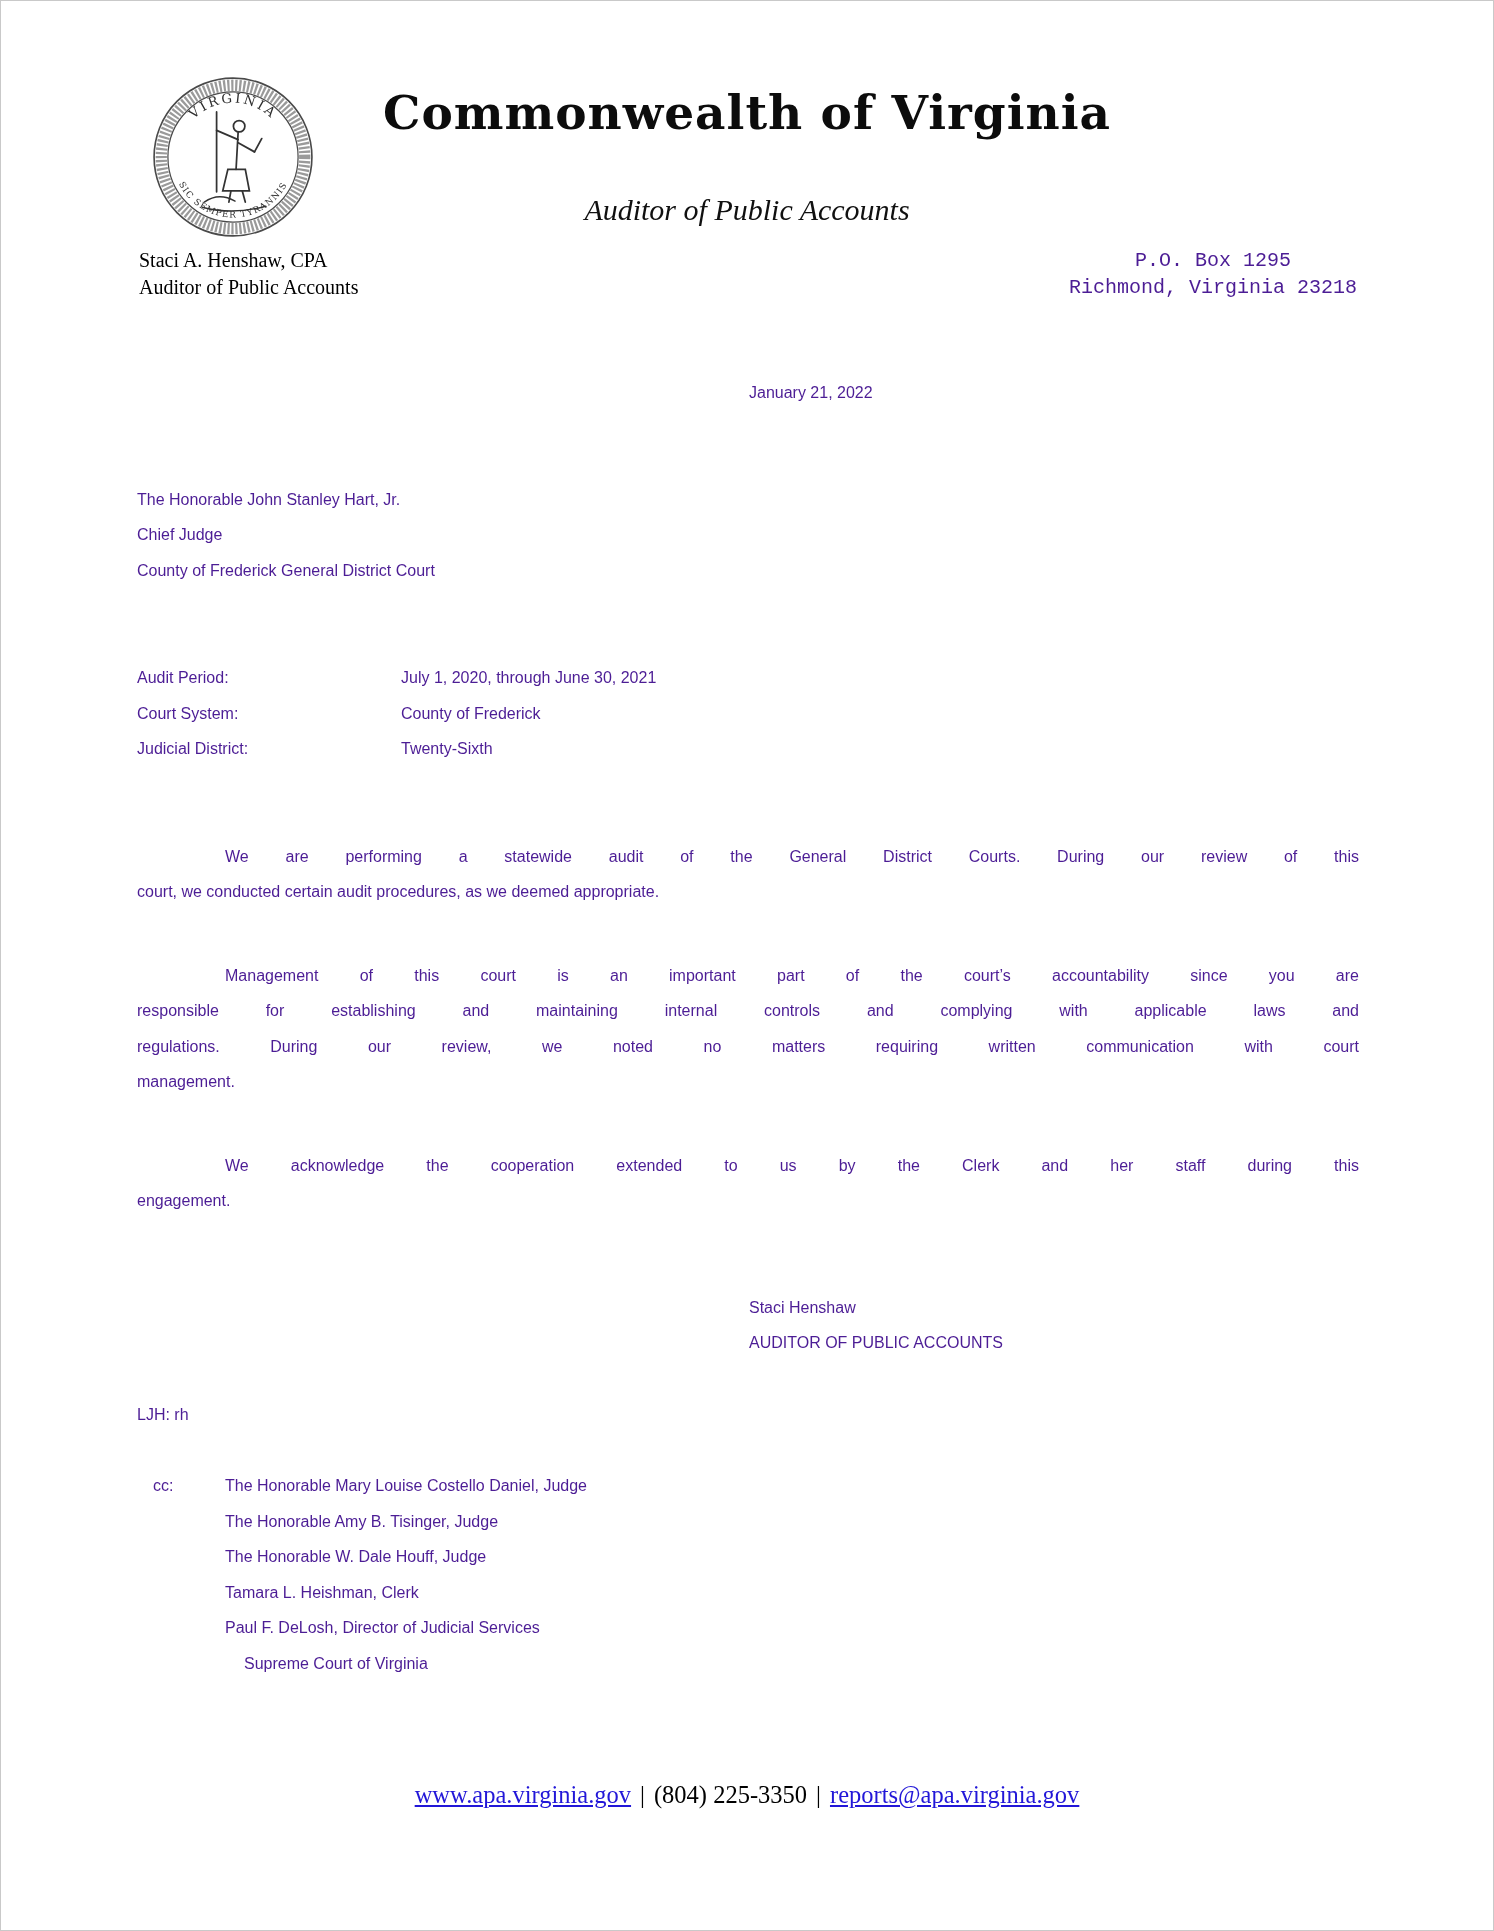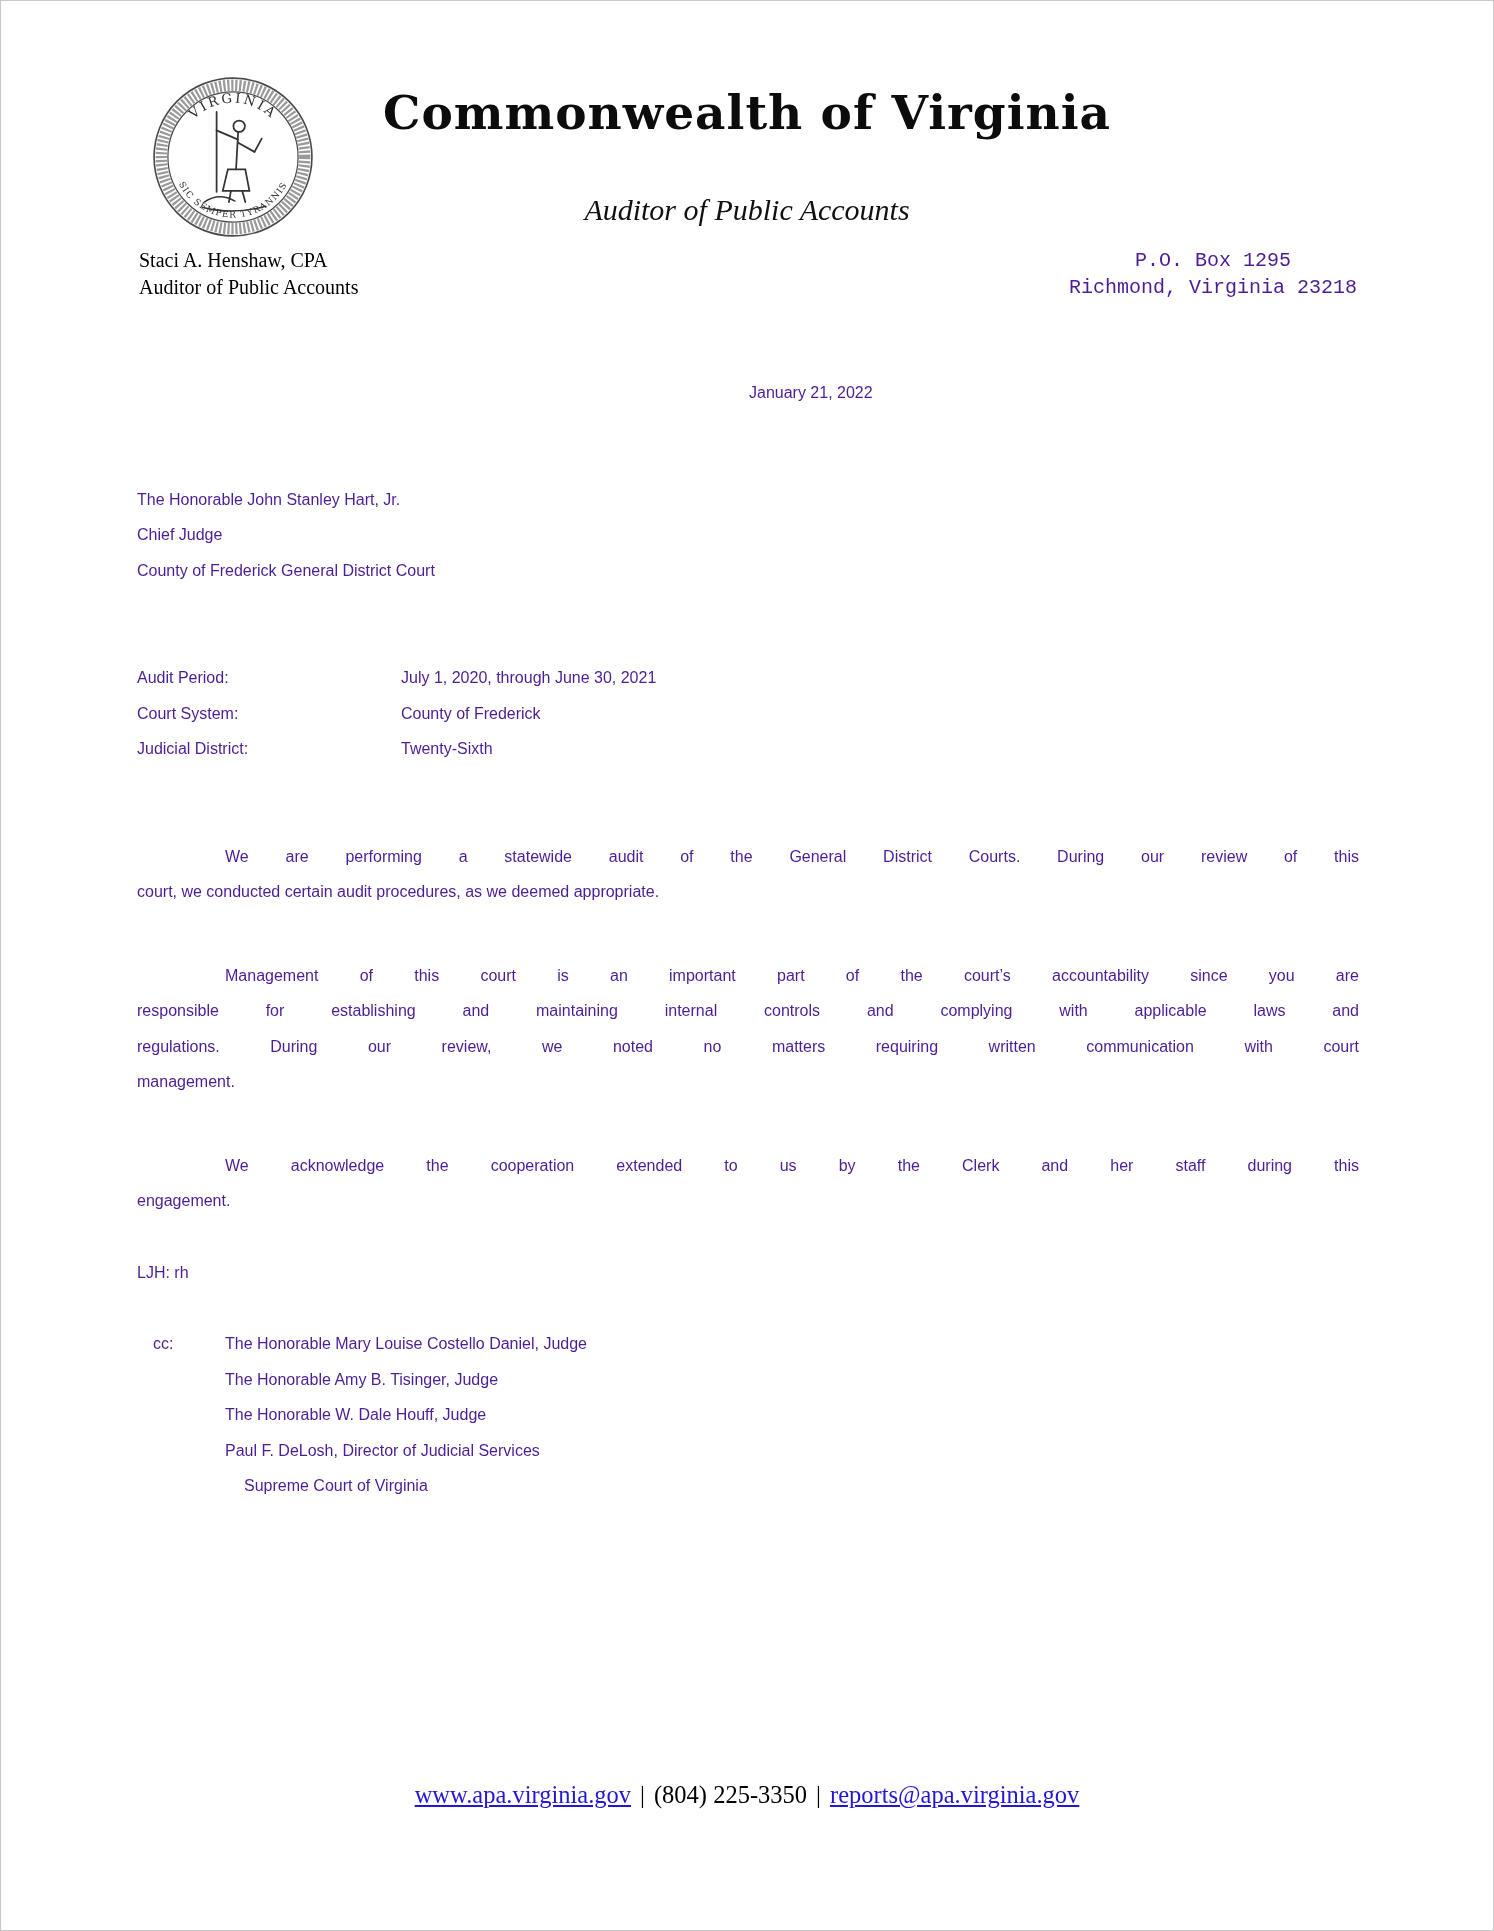--- a/index.html
+++ b/index.html
@@ -125,28 +125,33 @@
       <div class="line stretch">responsible for establishing and maintaining internal controls and complying with applicable laws and</div>
       <div class="line stretch">regulations.  During our review, we noted no matters requiring written communication with court</div>
       <div class="line">management.</div>
     </div>
 
     <div class="para">
       <div class="line stretch indent">We acknowledge the cooperation extended to us by the Clerk and her staff during this</div>
       <div class="line">engagement.</div>
     </div>
 
+    <div class="signature">
+      <div>Staci Henshaw</div>
+      <div>AUDITOR OF PUBLIC ACCOUNTS</div>
+    </div>
 
     <div class="ref">LJH: rh</div>
 
     <div class="cc">
       <span class="cc-label">cc:</span>
       <div class="cc-name">The Honorable Mary Louise Costello Daniel, Judge</div>
       <div class="cc-name">The Honorable Amy B. Tisinger, Judge</div>
       <div class="cc-name">The Honorable W. Dale Houff, Judge</div>
+      <div class="cc-name">Tamara L. Heishman, Clerk</div>
       <div class="cc-name">Paul F. DeLosh, Director of Judicial Services</div>
       <div class="cc-sub">Supreme Court of Virginia</div>
     </div>
 
   </div>
 
   <div class="footer">
     <span class="link">www.apa.virginia.gov</span><span class="sep">|</span><span>(804) 225-3350</span><span class="sep">|</span><span class="link">reports@apa.virginia.gov</span>
   </div>
 

